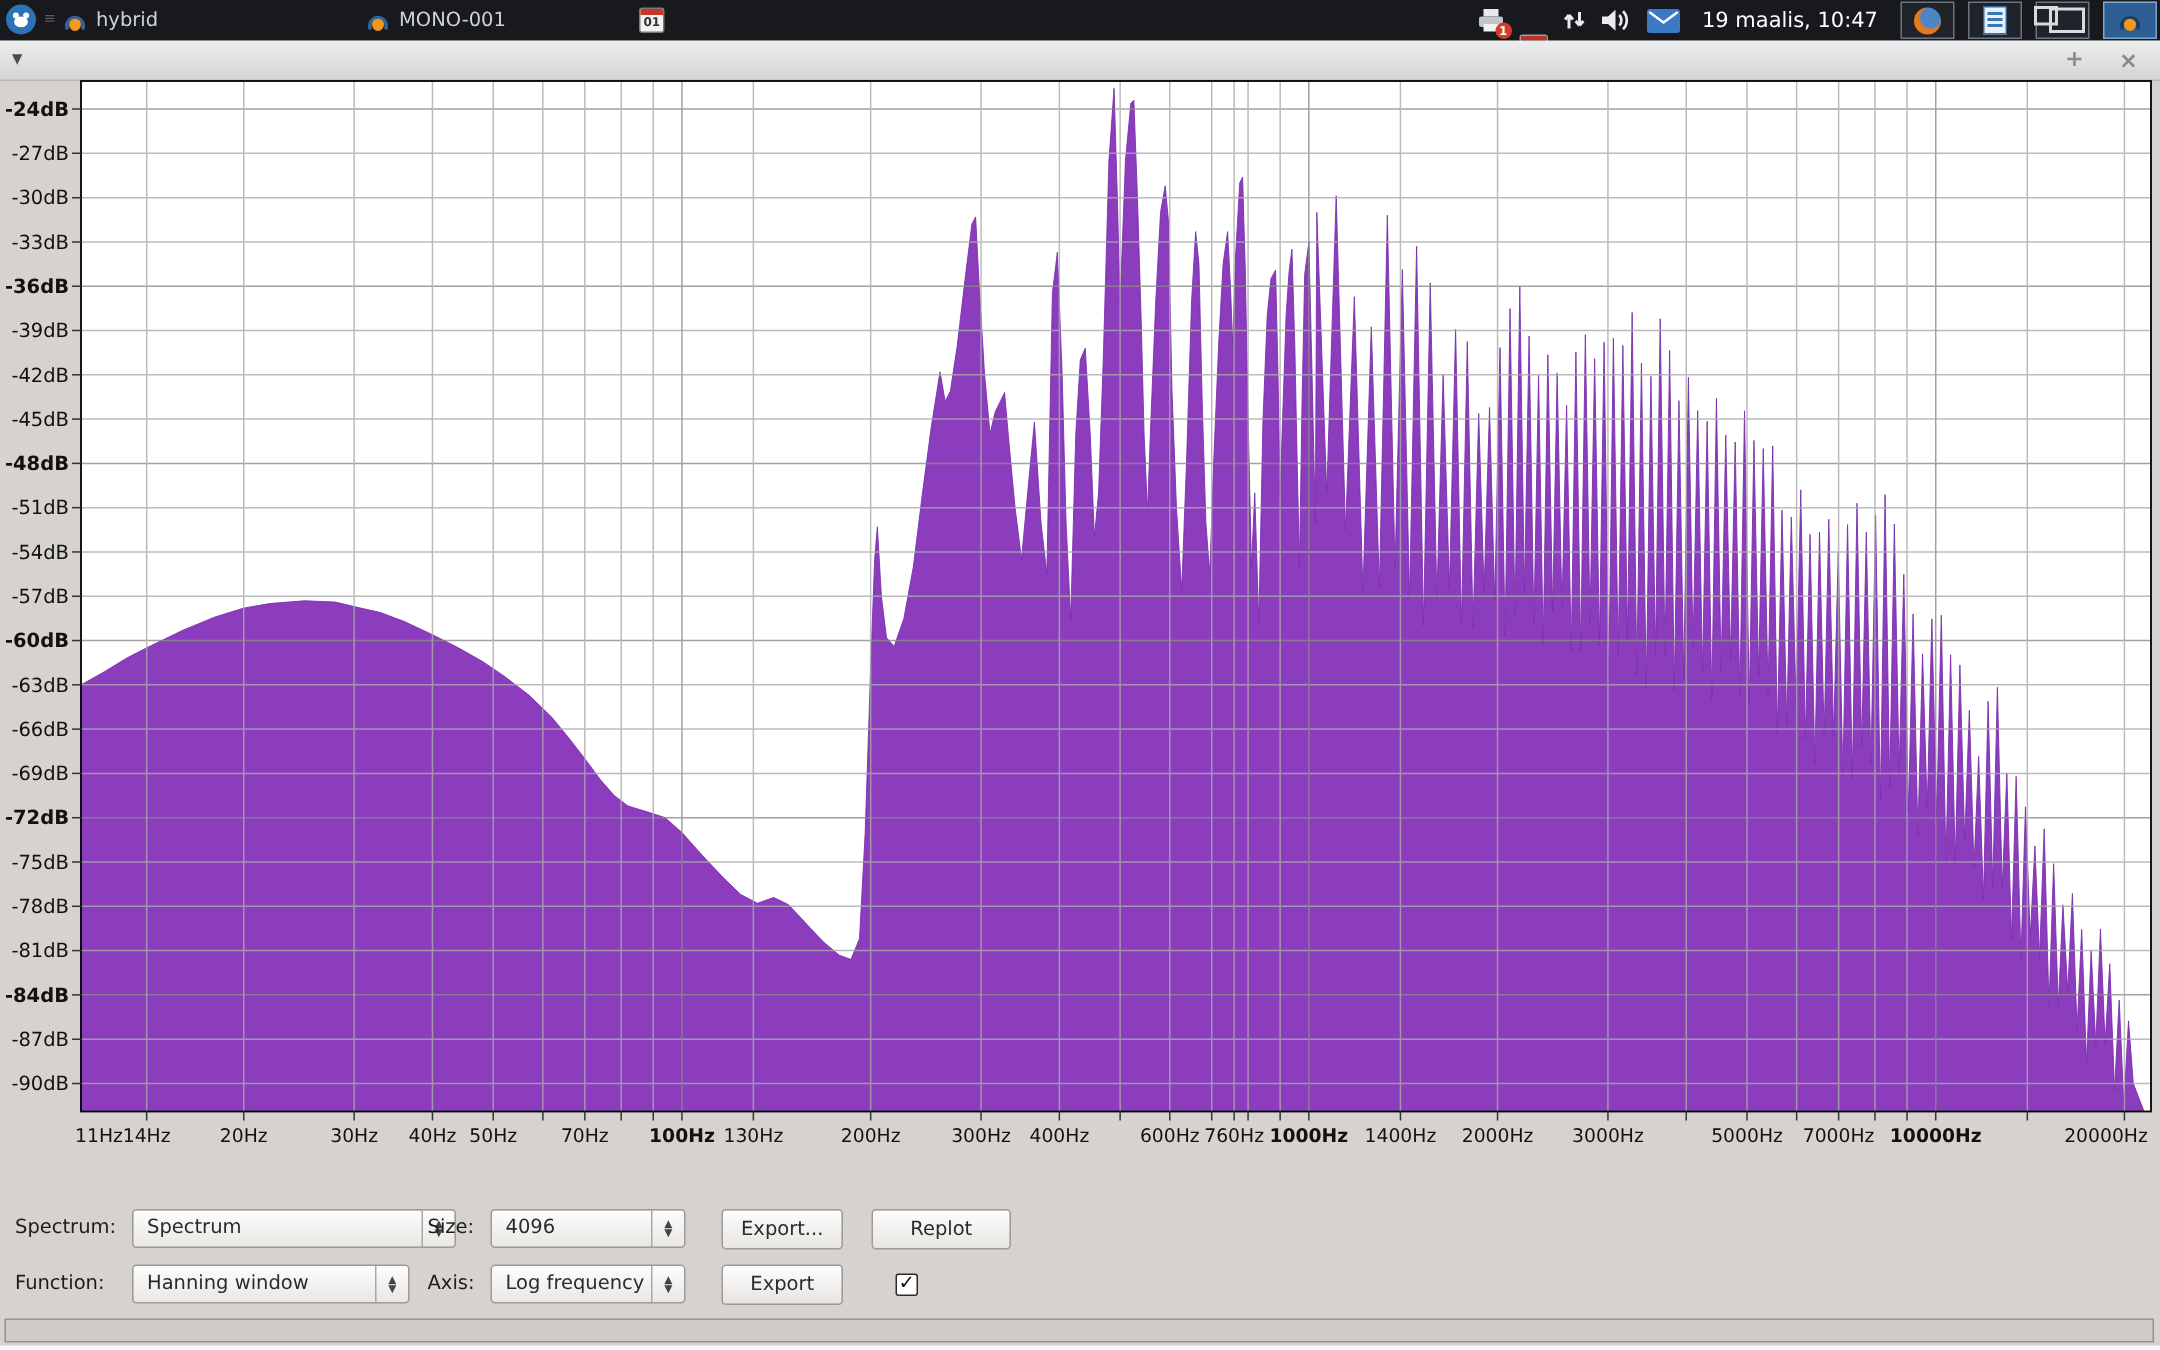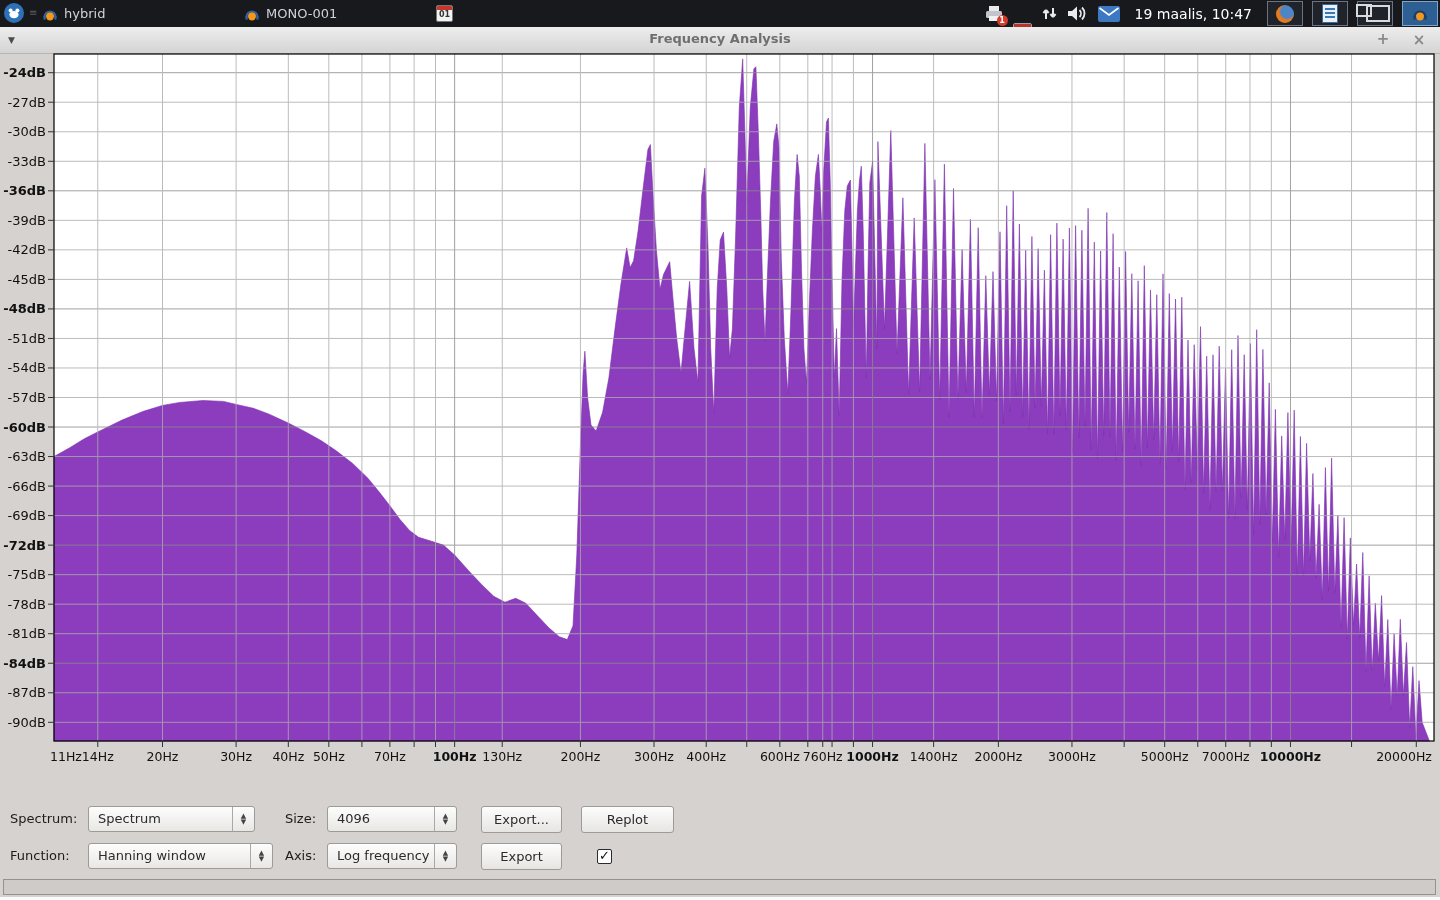--- a/index.html
+++ b/index.html
@@ -97,21 +97,21 @@
     <div class="task" style="left:238px">
       <svg class="aud-ico" viewBox="0 0 16 16">
         <ellipse cx="8" cy="10" rx="4" ry="4.6" fill="#f2991c"></ellipse>
         <path d="M2.5 11 A 5.5 5.5 0 0 1 13.5 11" fill="none" stroke="#35629c" stroke-width="2.1"></path>
         <rect x="1.4" y="9.4" width="2.4" height="4.4" rx="1" fill="#35629c"></rect>
         <rect x="12.2" y="9.4" width="2.4" height="4.4" rx="1" fill="#35629c"></rect>
       </svg>
       <span>MONO-001</span>
     </div>
 
-    <div class="task" style="left:430px">
+    <div class="task" style="left:420px">
       <div class="cal01">01</div>
     </div>
 
     <div id="tray">
       <div class="tray-ico">
         <svg width="20" height="18" viewBox="0 0 20 18">
           <rect x="5" y="1" width="10" height="5" fill="#e7e9ec"></rect>
           <rect x="2" y="6" width="16" height="7" rx="1.5" fill="#c2c6cc"></rect>
           <rect x="5" y="11" width="10" height="5" fill="#f0f1f3"></rect>
         </svg>
@@ -148,21 +148,20 @@
           <path d="M2.5 11 A 5.5 5.5 0 0 1 13.5 11" fill="none" stroke="#1f3c66" stroke-width="2.1"></path>
           <rect x="1.4" y="9.4" width="2.4" height="4.4" rx="1" fill="#1f3c66"></rect>
           <rect x="12.2" y="9.4" width="2.4" height="4.4" rx="1" fill="#1f3c66"></rect>
         </svg>
       </div>
     </div>
   </div>
 
   <div id="titlebar">
     <span id="title-menu">▼</span>
-    <span id="win-title">Frequency Analysis</span>
     <span class="tb-btn" id="btn-max">+</span>
     <span class="tb-btn" id="btn-close">×</span>
   </div>
 
   <svg id="chart-svg" width="1440" height="716">
       <rect x="54" y="1" width="1380" height="687" fill="#ffffff"></rect>
       <path d="M 54.0 688 L 54.0 403.6 L 69.8 394.7 L 84.3 385.8 L 97.8 378.9 L 122.0 367.1 L 143.4 358.3 L 162.5 352.4 L 179.8 349.4 L 203.0 347.5 L 223.6 348.4 L 236.1 351.4 L 253.4 355.3 L 269.2 361.2 L 288.3 370.1 L 305.6 378.9 L 321.4 387.8 L 335.9 397.6 L 352.6 410.4 L 367.9 425.2 L 379.2 439.0 L 389.9 452.8 L 400.0 466.5 L 409.5 477.4 L 418.6 484.3 L 431.4 488.2 L 443.4 492.1 L 454.6 502.0 L 468.6 517.7 L 481.6 531.5 L 493.7 543.3 L 505.0 549.2 L 515.7 545.3 L 525.8 550.2 L 537.7 563.0 L 548.8 574.8 L 559.3 583.7 L 567.3 586.6 L 573.0 572.8 L 576.8 502.0 L 580.4 393.7 L 583.1 319.9 L 584.9 298.2 L 587.6 344.5 L 591.0 372.1 L 596.1 378.0 L 602.6 359.3 L 608.9 324.8 L 615.0 275.6 L 620.9 231.3 L 626.7 194.9 L 630.1 214.6 L 633.6 207.7 L 638.2 177.2 L 643.4 132.9 L 647.9 96.5 L 650.4 91.6 L 652.8 137.8 L 656.4 196.9 L 660.0 236.2 L 663.5 221.5 L 666.9 214.6 L 669.7 208.7 L 673.0 246.1 L 676.7 285.4 L 681.0 319.9 L 685.1 275.6 L 689.6 228.4 L 694.0 295.3 L 697.9 329.7 L 701.6 142.7 L 704.9 115.2 L 708.1 196.9 L 710.7 295.3 L 713.8 360.2 L 717.2 236.2 L 720.2 187.0 L 723.5 179.1 L 726.8 236.2 L 729.6 305.1 L 732.4 275.6 L 735.5 187.0 L 739.3 54.1 L 742.7 5.9 L 744.9 78.8 L 746.7 149.6 L 750.3 54.1 L 753.9 15.8 L 755.9 13.8 L 758.3 78.8 L 760.7 157.5 L 762.7 236.2 L 765.0 288.4 L 767.3 226.4 L 770.5 147.7 L 773.7 88.6 L 776.8 70.9 L 778.9 93.5 L 781.3 206.7 L 784.3 285.4 L 787.8 340.6 L 791.0 255.9 L 794.4 147.7 L 797.1 101.4 L 799.3 123.0 L 801.5 216.5 L 803.9 295.3 L 806.5 329.7 L 809.1 255.9 L 812.4 177.2 L 815.4 123.0 L 818.4 101.4 L 820.3 137.8 L 821.8 177.2 L 823.7 118.1 L 826.5 68.9 L 828.4 65.0 L 830.2 128.0 L 832.1 226.4 L 834.3 324.8 L 836.5 275.6 L 839.2 362.2 L 842.0 226.4 L 844.8 157.5 L 847.3 132.9 L 850.4 127.0 L 852.0 196.9 L 853.4 275.6 L 855.4 216.5 L 857.4 157.5 L 859.4 128.0 L 861.3 113.2 L 863.2 177.2 L 864.8 255.9 L 866.3 324.8 L 868.0 216.5 L 869.8 129.9 L 872.6 108.3 L 874.7 196.9 L 876.9 295.3 L 877.9 88.6 L 884.5 276.0 L 890.8 77.5 L 897.0 300.4 L 902.9 144.8 L 908.6 341.1 L 914.2 164.9 L 919.6 339.1 L 924.9 90.4 L 930.0 326.3 L 934.9 126.7 L 939.7 346.7 L 944.4 111.2 L 949.0 364.3 L 953.5 135.5 L 957.9 345.9 L 962.1 196.5 L 966.3 339.9 L 970.4 166.4 L 974.3 364.1 L 978.2 174.7 L 982.0 365.0 L 985.8 222.7 L 989.4 341.2 L 993.0 218.6 L 996.5 347.9 L 1000.0 178.8 L 1003.4 370.8 L 1006.7 152.7 L 1010.0 358.7 L 1013.2 137.8 L 1016.3 343.0 L 1019.4 171.0 L 1022.6 363.7 L 1025.7 197.2 L 1028.8 376.4 L 1031.9 183.5 L 1035.1 355.1 L 1038.1 195.7 L 1041.3 353.6 L 1044.4 217.2 L 1047.5 381.3 L 1050.6 181.7 L 1053.8 381.3 L 1056.9 170.1 L 1060.0 362.2 L 1063.1 186.1 L 1066.3 376.9 L 1069.4 175.1 L 1072.5 399.8 L 1075.6 172.6 L 1078.8 384.8 L 1081.9 177.2 L 1085.0 373.2 L 1088.1 155.3 L 1091.2 397.0 L 1094.3 189.1 L 1097.5 406.1 L 1100.6 197.9 L 1103.7 383.2 L 1106.8 159.5 L 1110.0 383.8 L 1113.1 180.7 L 1116.2 407.4 L 1119.3 214.1 L 1122.5 399.2 L 1125.6 198.5 L 1128.7 379.4 L 1131.8 220.7 L 1135.0 395.8 L 1138.1 227.8 L 1141.2 413.5 L 1144.3 212.6 L 1147.4 395.0 L 1150.5 237.0 L 1153.7 386.7 L 1156.8 241.7 L 1159.9 411.4 L 1163.0 220.9 L 1166.2 416.3 L 1169.3 240.6 L 1172.4 397.9 L 1175.5 246.0 L 1178.7 408.7 L 1181.8 244.2 L 1184.9 436.5 L 1188.0 287.1 L 1191.2 429.8 L 1194.2 291.7 L 1197.4 417.0 L 1200.5 273.6 L 1203.6 439.7 L 1206.7 303.2 L 1209.9 456.6 L 1213.0 301.8 L 1216.1 438.8 L 1219.2 293.2 L 1222.4 437.7 L 1225.5 315.4 L 1228.6 465.2 L 1231.7 296.7 L 1234.9 465.6 L 1238.0 282.5 L 1241.1 444.9 L 1244.2 301.7 L 1247.3 457.0 L 1250.4 290.6 L 1253.6 481.5 L 1256.7 276.7 L 1259.8 471.3 L 1262.9 296.4 L 1266.1 462.0 L 1269.2 329.8 L 1272.3 488.6 L 1275.4 356.3 L 1278.6 503.5 L 1281.7 382.9 L 1284.8 486.4 L 1287.9 359.6 L 1291.1 492.0 L 1294.2 357.1 L 1297.3 522.9 L 1300.4 383.5 L 1303.5 523.3 L 1306.6 390.3 L 1309.8 507.7 L 1312.9 420.5 L 1316.0 525.2 L 1319.1 451.3 L 1322.3 546.4 L 1325.4 414.6 L 1328.5 538.2 L 1331.6 405.1 L 1334.8 539.6 L 1337.9 462.3 L 1341.0 573.4 L 1344.1 464.6 L 1347.3 586.5 L 1350.3 484.9 L 1353.5 571.9 L 1356.6 511.0 L 1359.7 585.3 L 1362.8 499.5 L 1366.0 618.2 L 1369.1 522.8 L 1372.2 617.7 L 1375.3 550.2 L 1378.5 608.0 L 1381.6 542.6 L 1384.7 633.5 L 1387.8 566.6 L 1391.0 656.0 L 1394.1 580.6 L 1397.2 643.4 L 1400.3 566.3 L 1403.4 642.7 L 1406.5 589.5 L 1409.7 674.3 L 1412.8 613.7 L 1415.9 683.6 L 1419.0 627.6 L 1422.2 669.4 L 1429.4 688.0 L 1429.4 688 Z" fill="#8b3dbe" stroke="#7a2fad" stroke-width="0.6"></path>
       <g opacity="0.8">
         <line x1="54" y1="19.700573065902564" x2="1434" y2="19.700573065902564" stroke="#8a8a8a" stroke-width="1"></line>
         <line x1="54" y1="49.22779369627505" x2="1434" y2="49.22779369627505" stroke="#ababab" stroke-width="1"></line>
@@ -324,21 +323,21 @@
         <text x="1071.9555516961364" y="708" text-anchor="middle" font-size="12.5" font-weight="normal" fill="#111" font-family="&quot;DejaVu Sans&quot;,sans-serif">3000Hz</text>
         <text x="1164.6720264014757" y="708" text-anchor="middle" font-size="12.5" font-weight="normal" fill="#111" font-family="&quot;DejaVu Sans&quot;,sans-serif">5000Hz</text>
         <text x="1225.7428070442866" y="708" text-anchor="middle" font-size="12.5" font-weight="normal" fill="#111" font-family="&quot;DejaVu Sans&quot;,sans-serif">7000Hz</text>
         <text x="1290.4804432926849" y="708" text-anchor="middle" font-size="12.5" font-weight="bold" fill="#111" font-family="&quot;DejaVu Sans&quot;,sans-serif">10000Hz</text>
         <text x="1404" y="708" text-anchor="middle" font-size="12.5" font-weight="normal" fill="#111" font-family="&quot;DejaVu Sans&quot;,sans-serif">20000Hz</text>
       </g>
     </svg>
 
 
   <div class="ctl-label" style="left:10px;top:806px">Spectrum:</div>
-  <div class="combo" style="left:88px;top:806px;width:167px">
+  <div class="combo" style="left:88px;top:806px;width:216px">
     <div class="val">Spectrum</div>
     <div class="spin">
       <span>▲</span>
       <span>▼</span>
     </div>
   </div>
   <div class="ctl-label" style="left:285px;top:806px">Size:</div>
   <div class="combo" style="left:327px;top:806px;width:130px">
     <div class="val">4096</div>
     <div class="spin">

